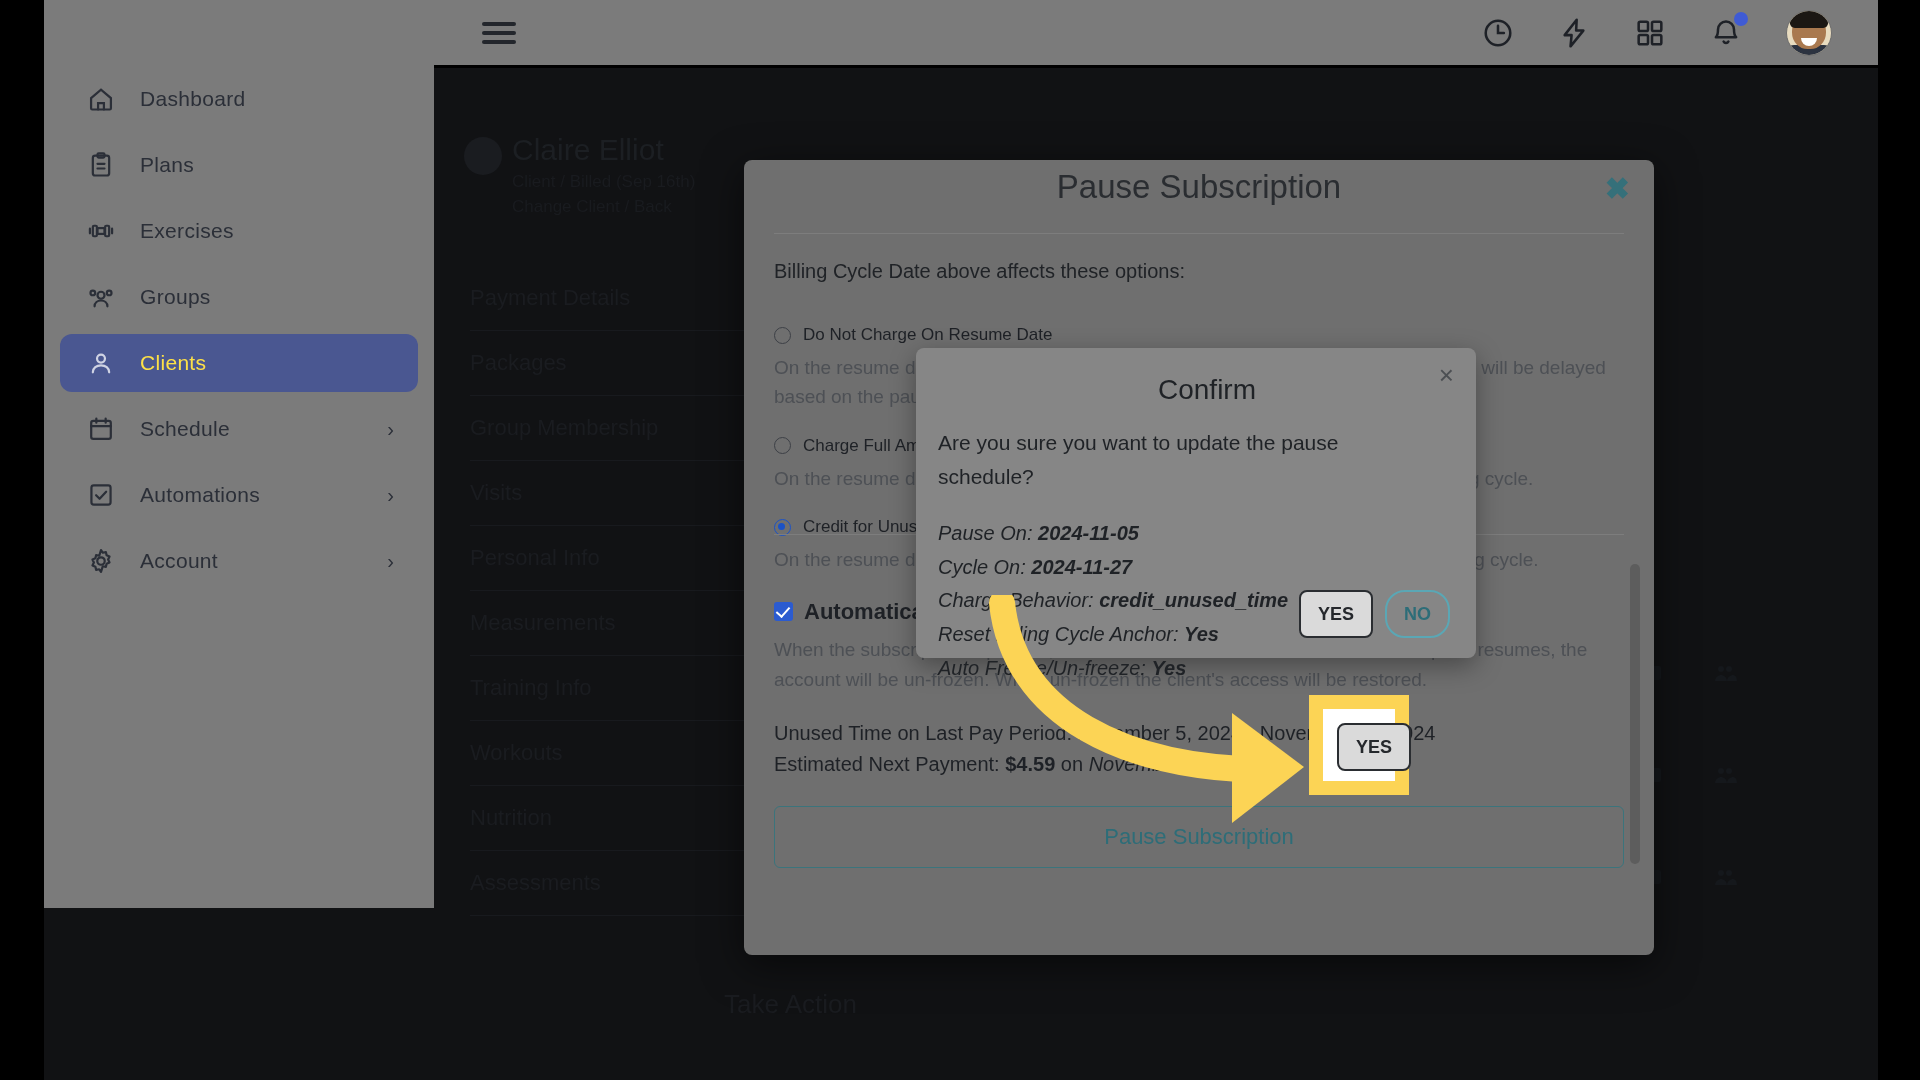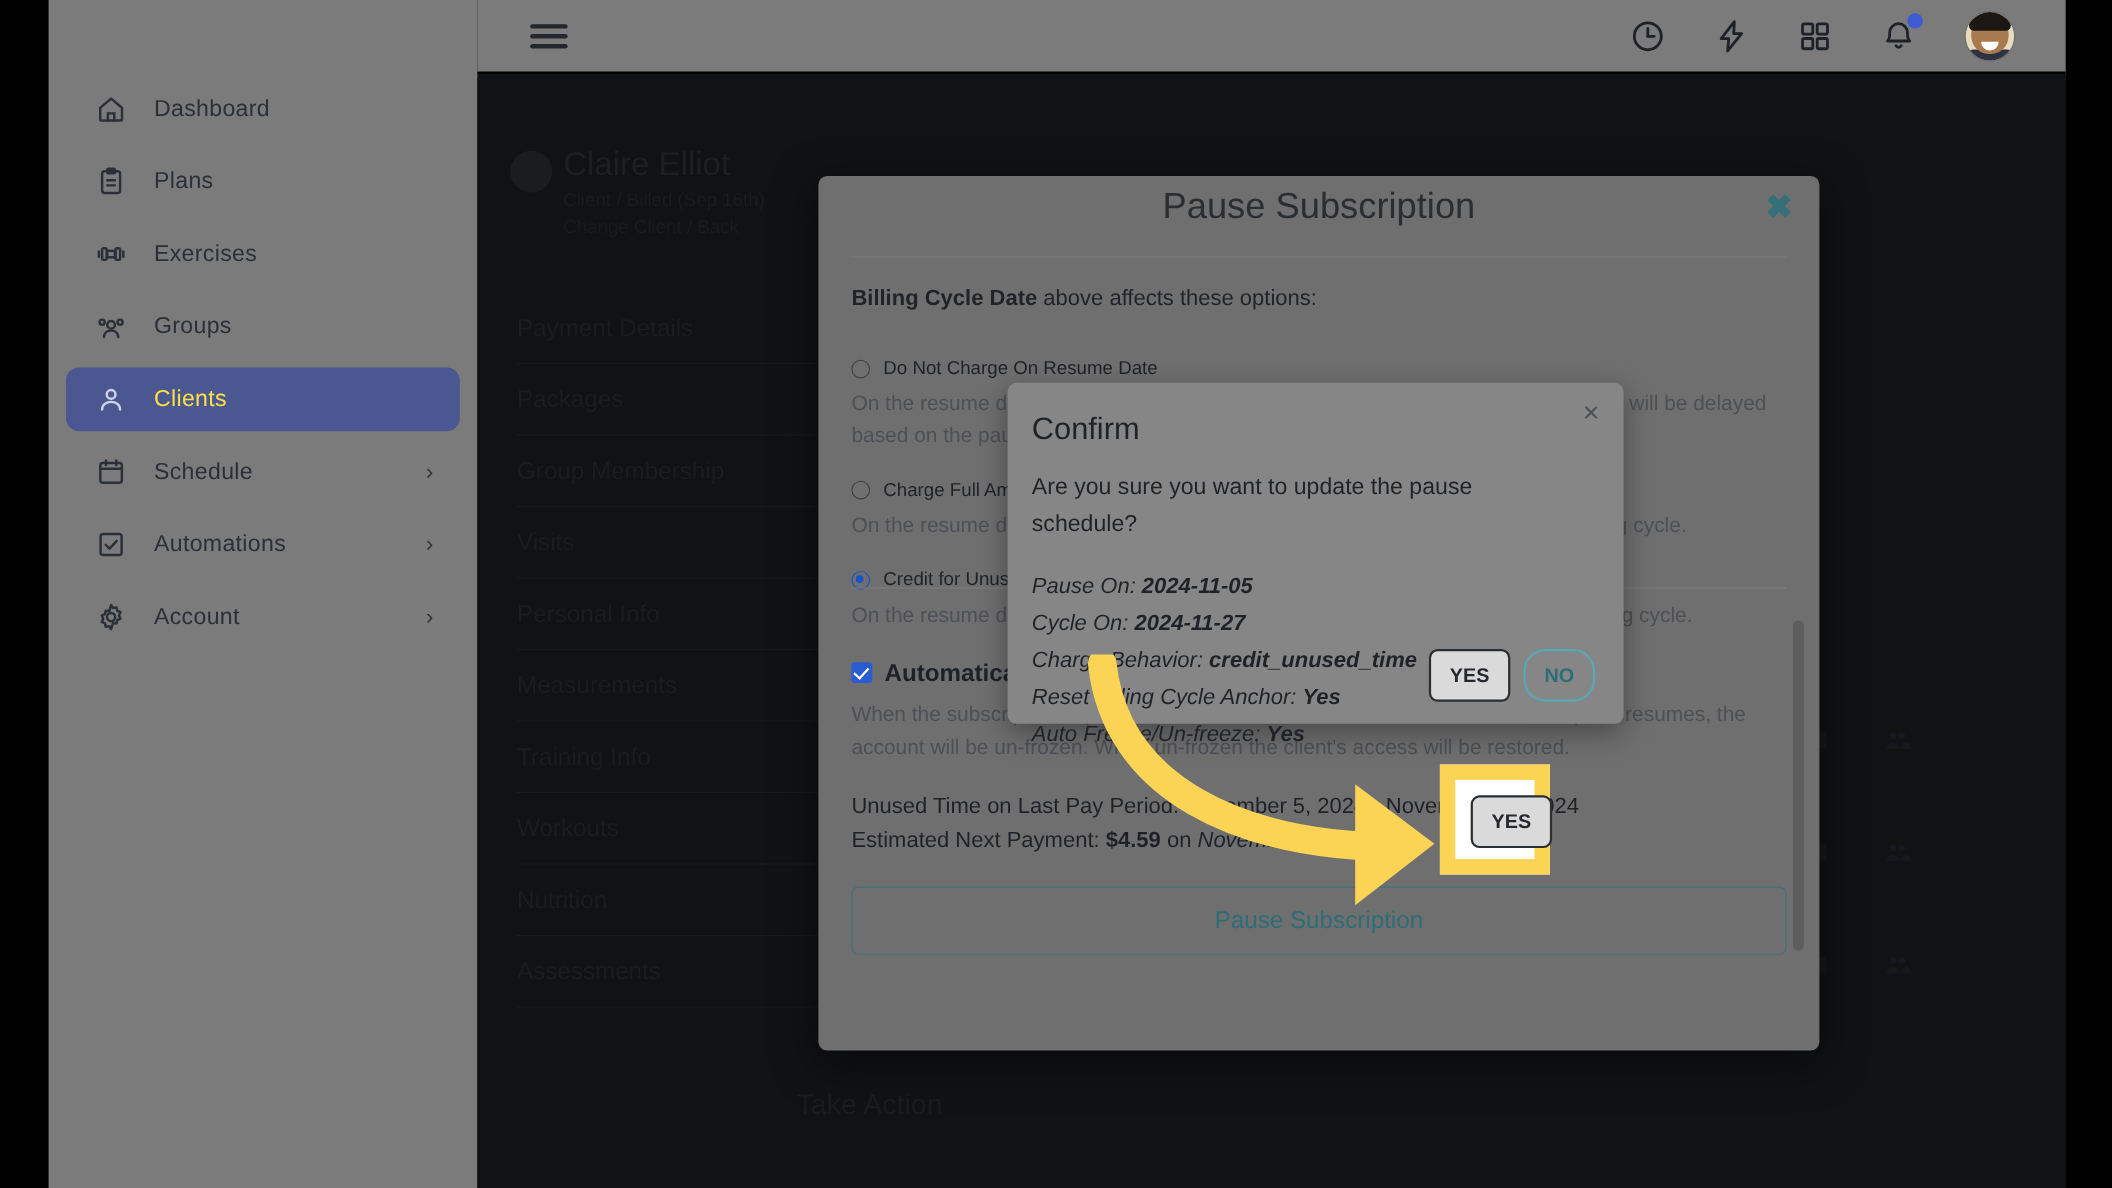--- a/index.html
+++ b/index.html
@@ -14,21 +14,21 @@
   
   .app-frame {
     position: absolute;
     left: 44px; top: 0; width: 1834px; height: 1080px;
     background: #111214;
     overflow: hidden;
   }
 
   
   .sidebar {
-    position: absolute; left: 0; top: 0; width: 390px; height: 1080px;
+    position: absolute; left: 0; top: 0; width: 390px; height: 908px;
     background: #7b7b7b;
   }
   .nav-list { padding-top: 62px; }
   .nav-item {
     display: flex; align-items: center;
     height: 58px; margin: 8px 16px;
     padding: 0 24px;
     border-radius: 12px;
     color: #2b2f38;
     cursor: pointer;
@@ -130,21 +130,21 @@
     padding: 0 30px;
     overflow: hidden;
   }
   .mb-inner { border-top: 1px solid #7d7d7d; padding-top: 0; position: relative; height: 100%; }
   .scroll-track {
     position: absolute; right: -16px; top: 330px; width: 10px; height: 300px;
     background: #5d5d5d; border-radius: 5px;
   }
   .cut-line { font-size: 20px; color: #4a4d52; line-height: 1.6; height: 16px; overflow: hidden; }
   .billing-line { font-size: 20px; color: #202327; margin-top: 10px; }
-  .billing-line b { font-weight: bold; }
+  .billing-line b { font-weight: normal; }
 
   .radio-group { margin-top: 42px; }
   .radio-row { display: flex; align-items: center; margin-top: 4px; }
   .radio {
     width: 17px; height: 17px; border-radius: 50%;
     border: 1.7px solid #3d4046; margin-right: 12px; flex: 0 0 17px;
     position: relative; background: transparent;
   }
   .radio.checked { border-color: #1b52c6; }
   .radio.checked::after {
@@ -185,21 +185,21 @@
     left: 872px; top: 348px; width: 560px; height: 310px;
     background: #868686;
     border-radius: 8px;
     box-shadow: 0 8px 26px rgba(0,0,0,.35);
   }
   .confirm-close {
     position: absolute; right: 22px; top: 14px;
     font-size: 26px; color: #4c4f53; cursor: pointer; line-height: 1;
     font-weight: 300;
   }
-  .confirm-title { font-size: 28px; color: #1f2226; padding: 26px 0 0 22px; font-weight: 400; }
+  .confirm-title { font-size: 28px; color: #1f2226; padding: 26px 0 0 22px; font-weight: 400; text-align: center; }
   .confirm-q { font-size: 21px; color: #1f2226; padding: 20px 60px 0 22px; line-height: 1.6; }
   .confirm-list { padding: 24px 0 0 22px; font-size: 20px; color: #1f2226; line-height: 1.68; font-style: italic; }
   .confirm-list b { font-weight: bold; }
   .confirm-buttons {
     position: absolute; right: 26px; bottom: 20px;
     display: flex; gap: 12px; align-items: center;
   }
   .btn-yes {
     min-width: 66px; height: 48px; padding: 0 17px;
     background: #dadada; border: 2px solid #2a2d31; border-radius: 8px;

